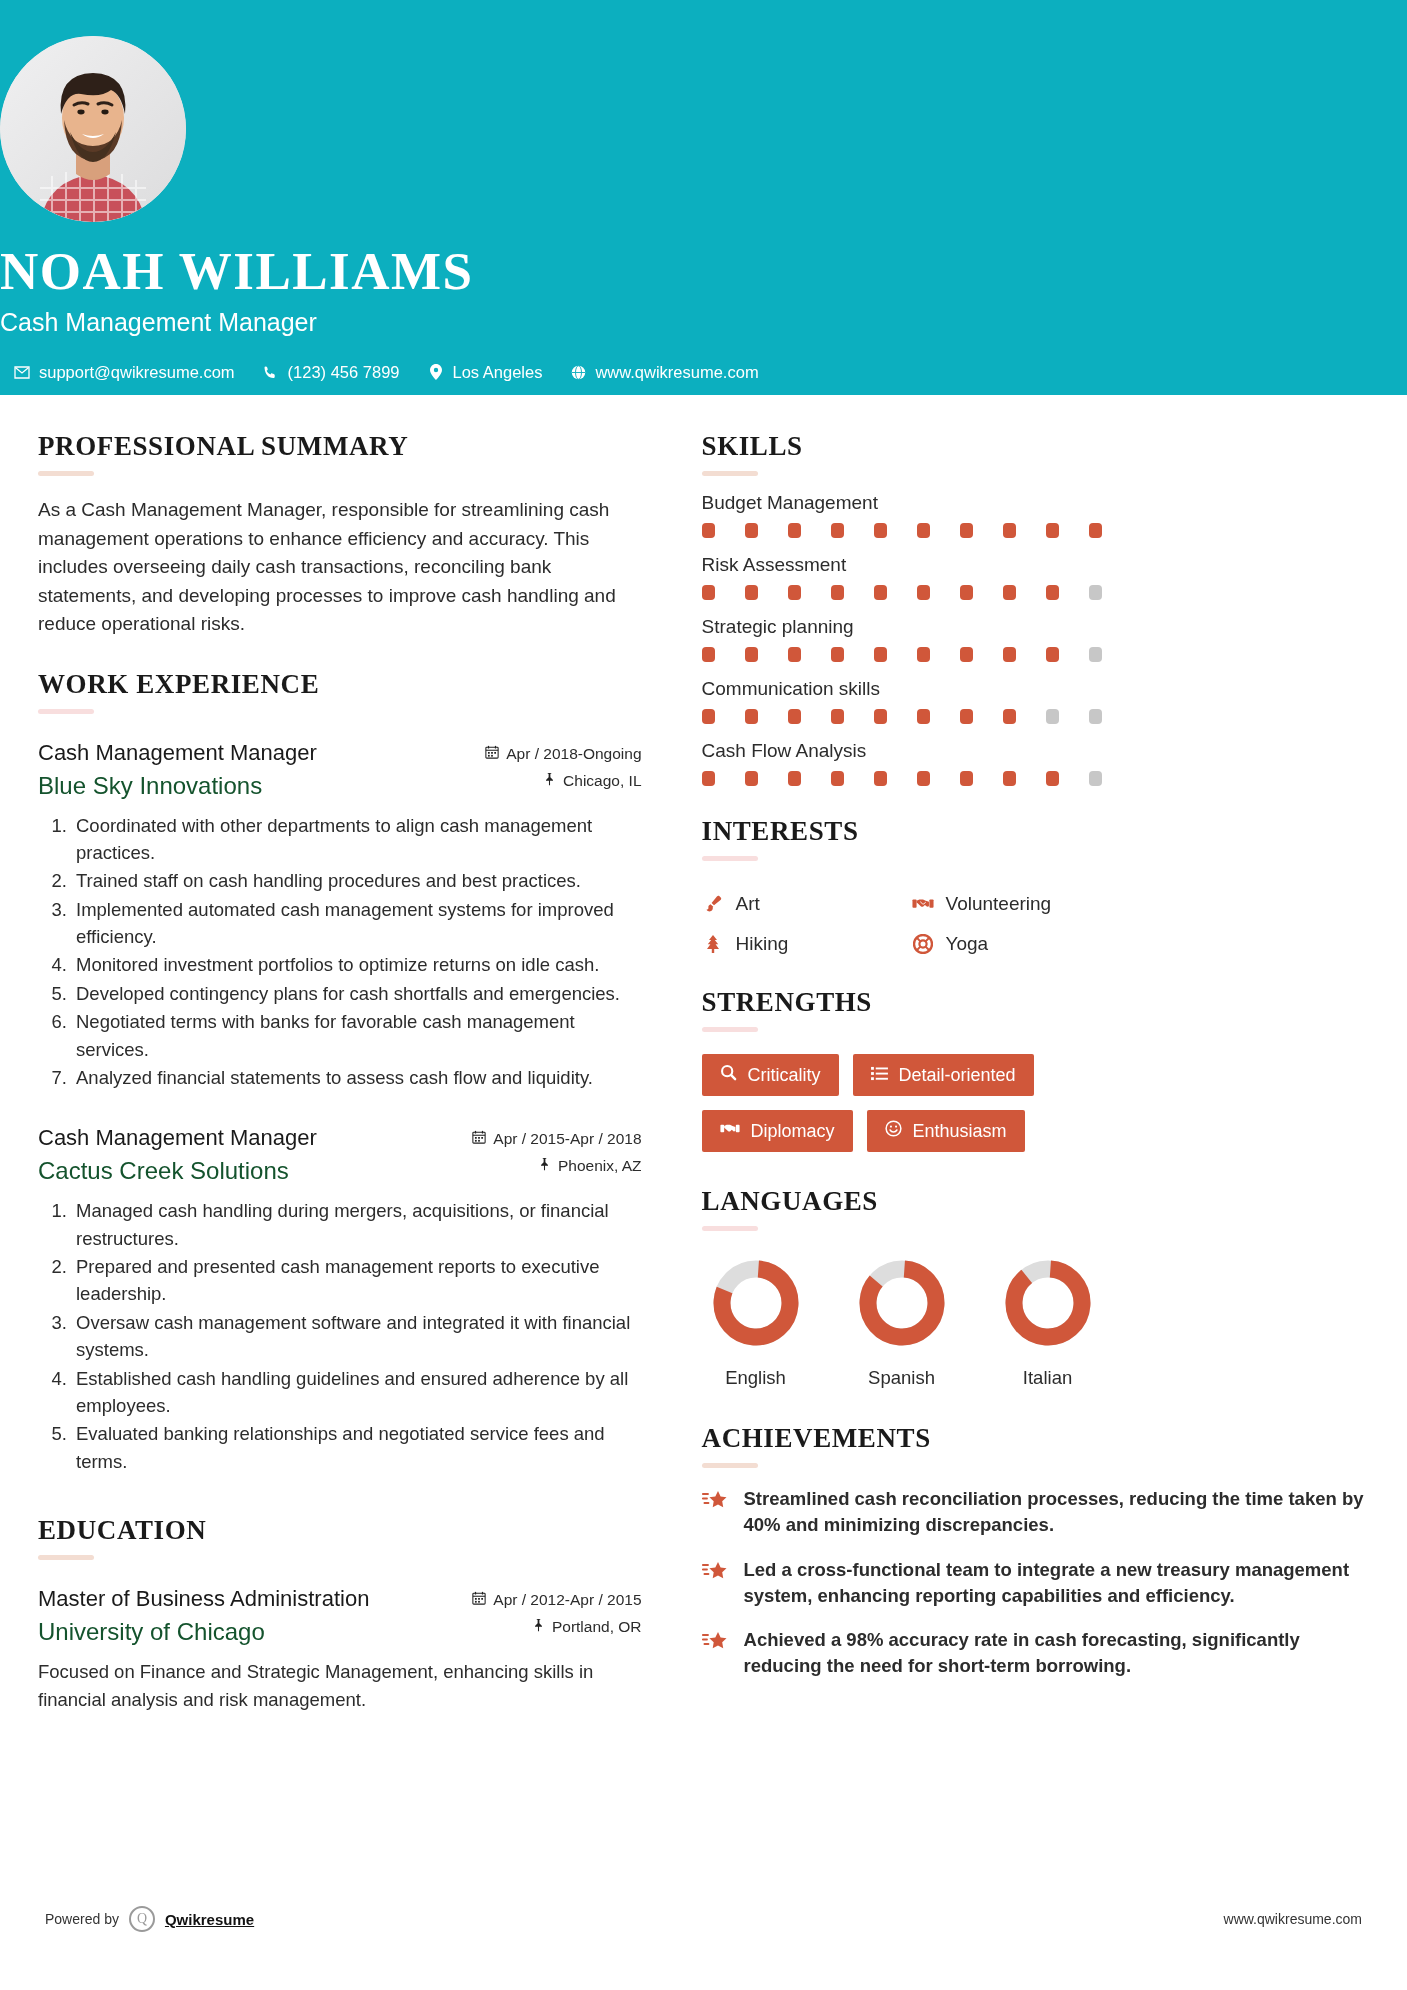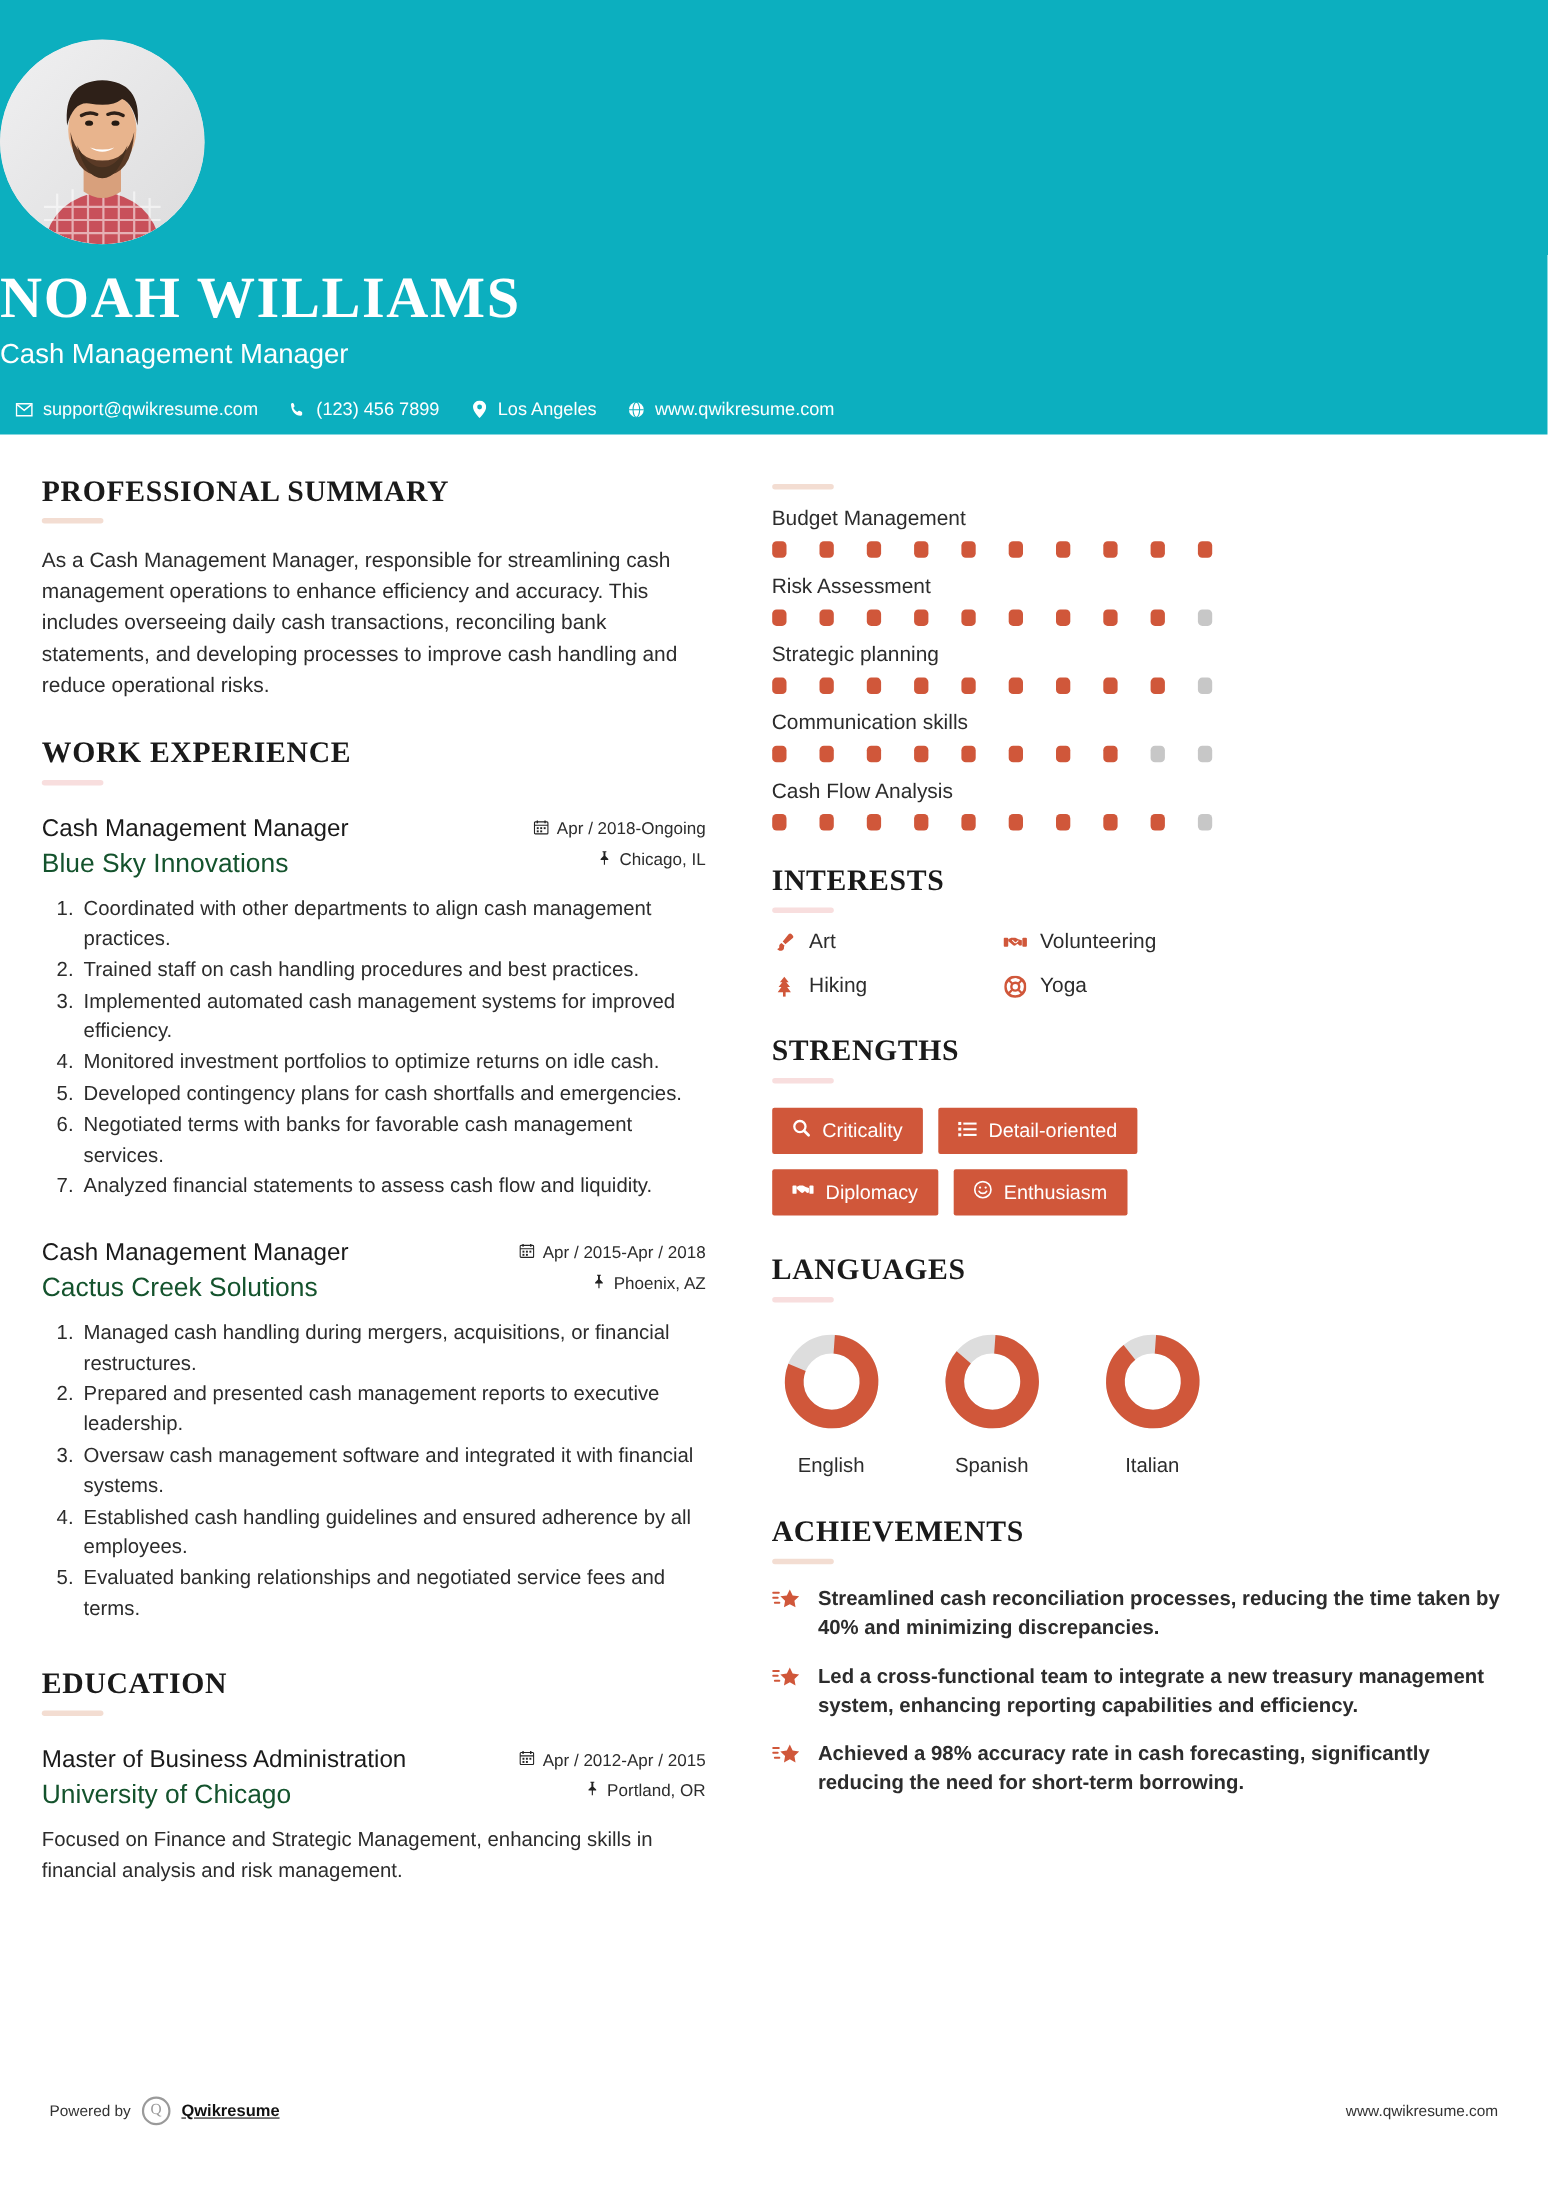--- a/index.html
+++ b/index.html
@@ -113,21 +113,21 @@
   .skill-name { font-size: 19px; color: #2c2c2c; }
   .dots { display: flex; gap: 0px; margin-top: 9px; justify-content: space-between; width: 400px; }
   .dot { width: 13px; height: 15px; border-radius: 4px; background: #c7c7c7; }
   .dot.on { background: #d0573a; }
 
   
   .interests-grid {
     display: grid;
     grid-template-columns: 1fr 1fr;
     row-gap: 18px;
-    margin-top: 16px;
+    margin-top: 32px;
     width: 420px;
   }
   .interest { display: flex; align-items: center; gap: 12px; font-size: 19px; color: #2c2c2c; }
   .interest .ic { width: 22px; height: 22px; display: inline-flex; align-items: center; justify-content: center; }
   .interest .ic svg { fill: #d0573a; }
 
   
   .strengths { display: flex; flex-wrap: wrap; gap: 14px; margin-top: 22px; width: 420px; }
   .strength {
     background: #d0573a;
@@ -389,20 +389,21 @@
           </div>
         </div>
         <p class="edu-desc">Focused on Finance and Strategic Management, enhancing skills in financial analysis and risk management.</p>
       </div>
     </div>
   </div>
 
   <div class="col-right">
 
     <div>
+      <div class="sec-title">SKILLS</div>
       <div class="sec-rule"></div>
       <div id="skills-list">
           <div class="skill">
             <div class="skill-name">Budget Management</div>
             <div class="dots">
               <span class="dot on"></span>
               <span class="dot on"></span>
               <span class="dot on"></span>
               <span class="dot on"></span>
               <span class="dot on"></span>

